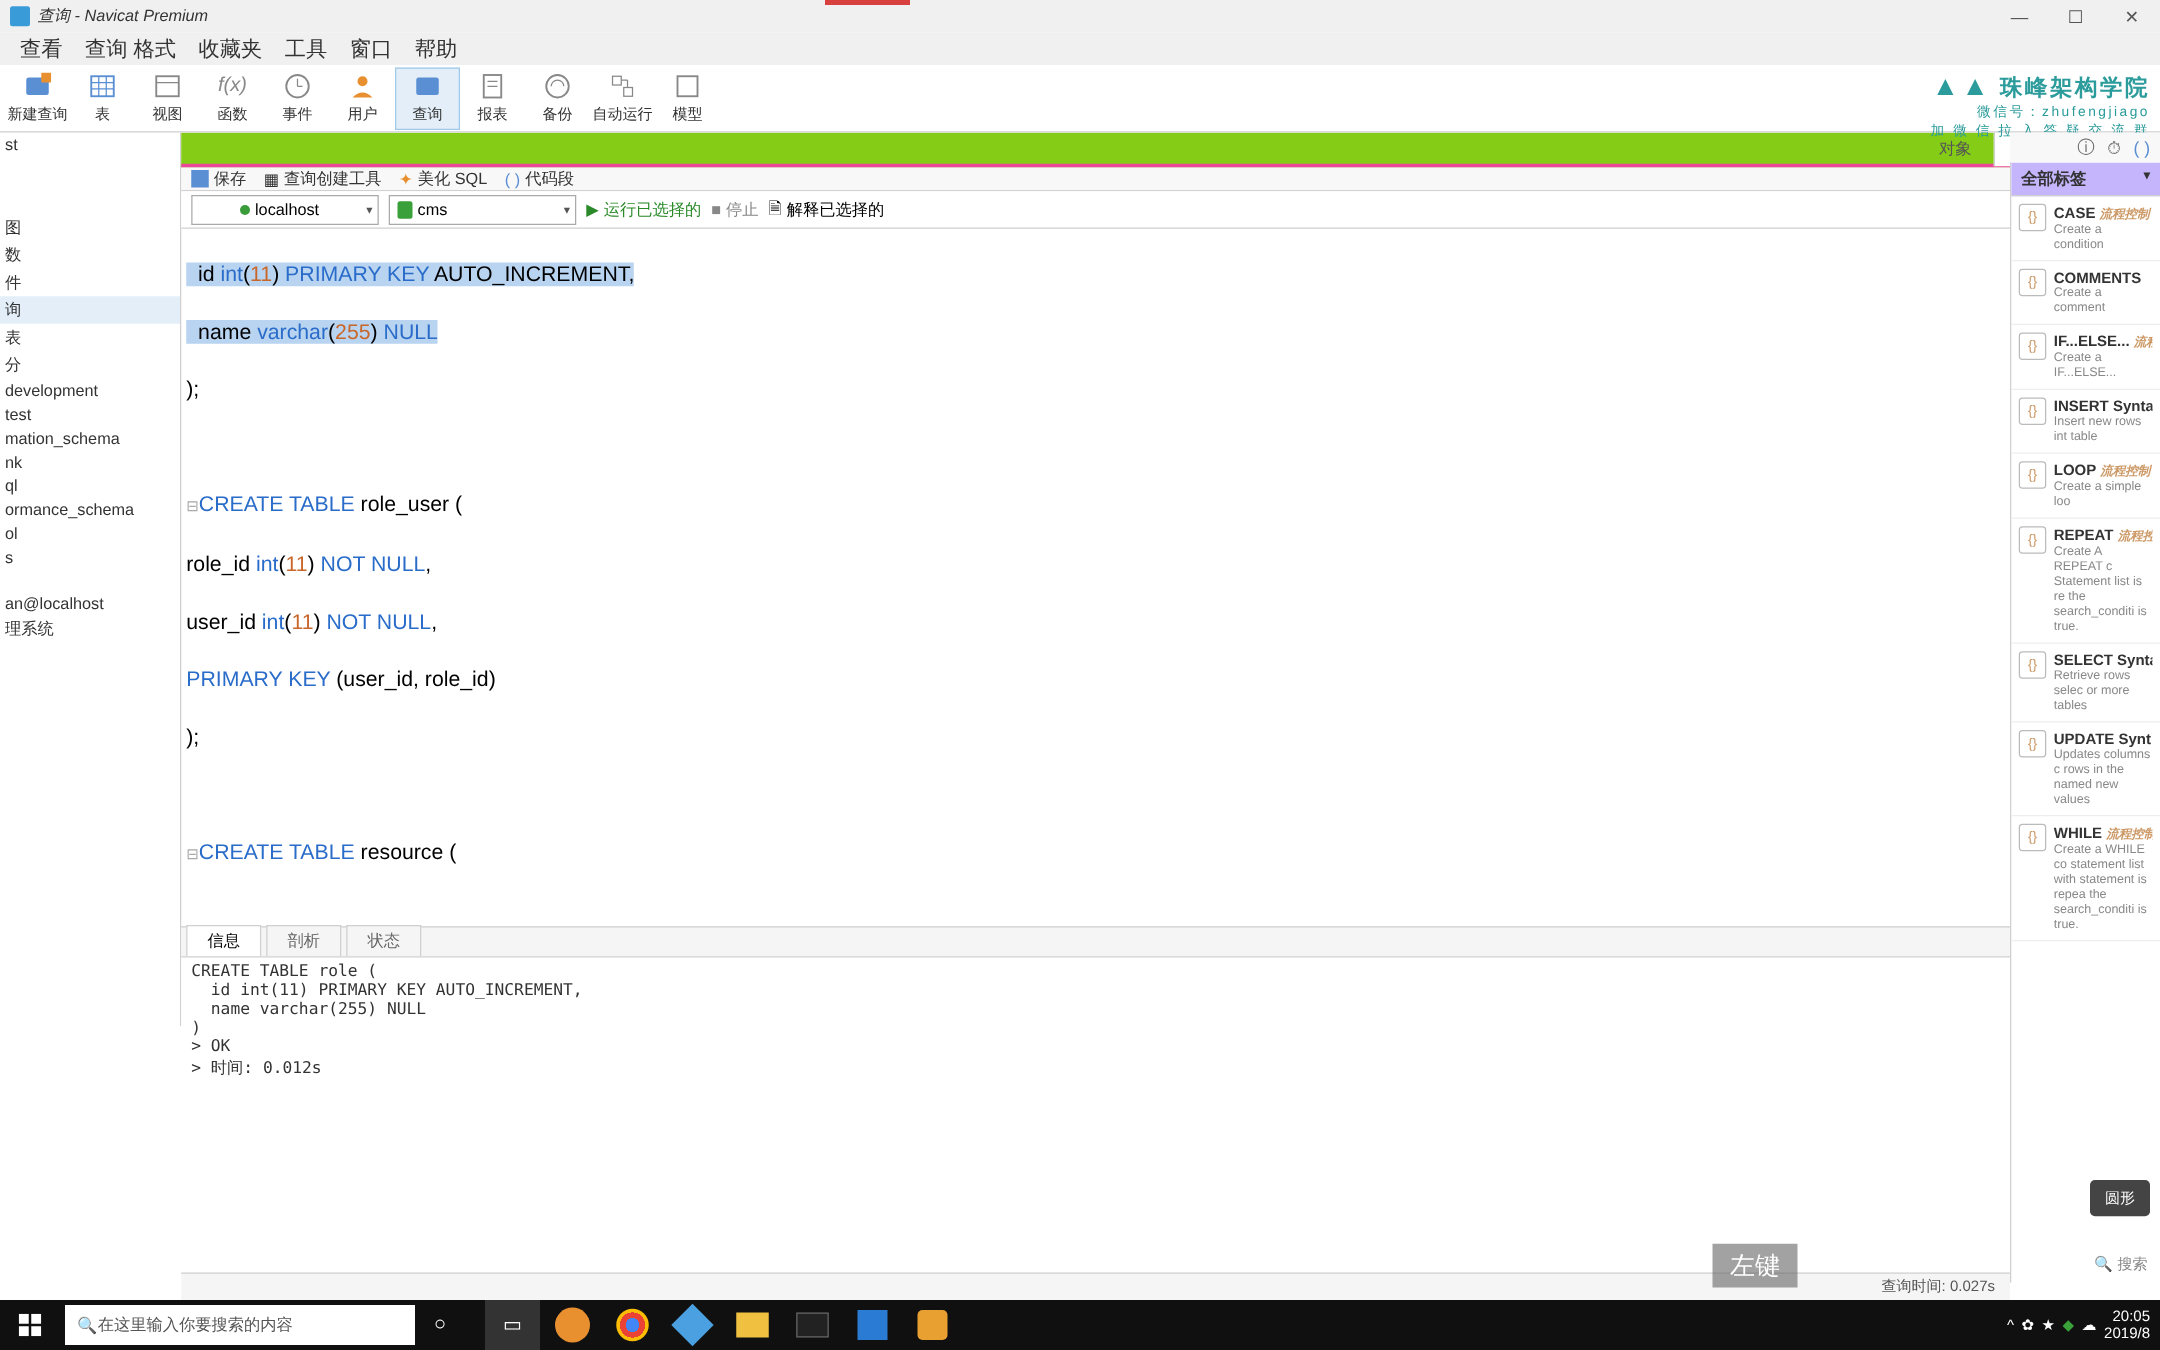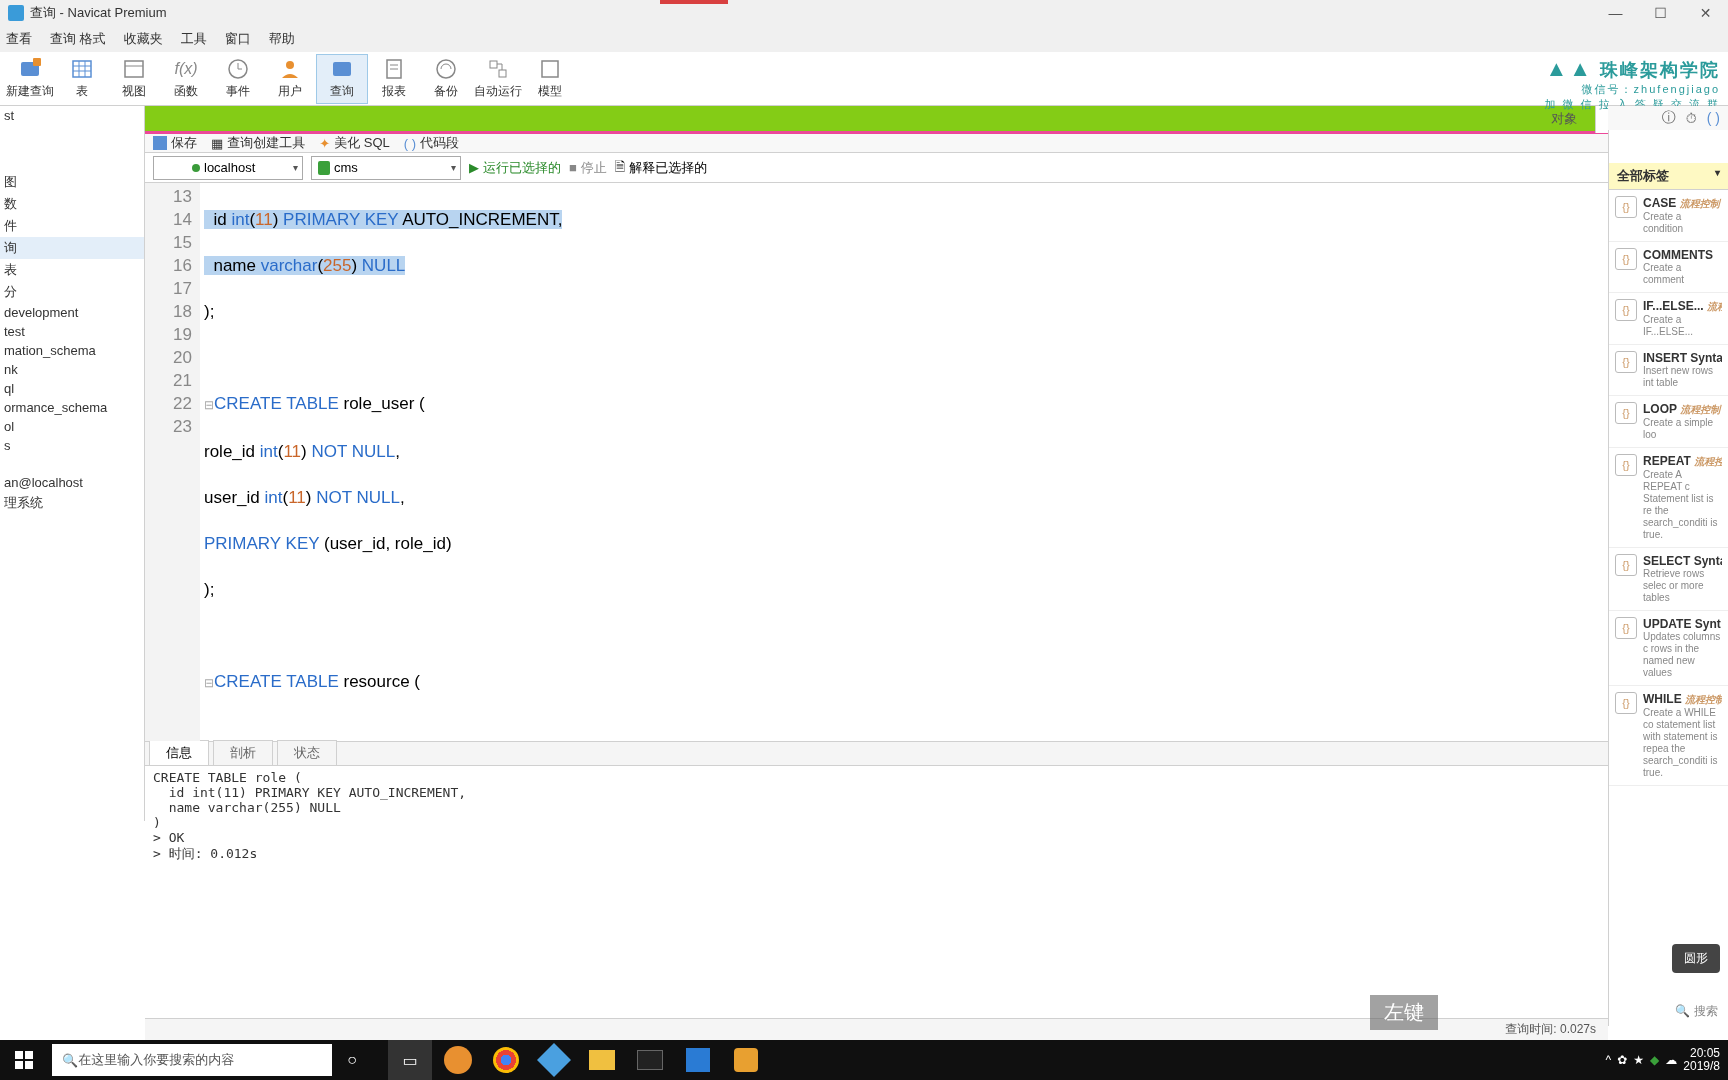--- a/index.html
+++ b/index.html
@@ -1,21 +1,21 @@
 <!DOCTYPE html>
 <html><head>
 <meta charset="utf-8">
 <style>
 * { margin: 0; padding: 0; box-sizing: border-box; font-family: "Microsoft YaHei", Arial, sans-serif; }
 body { width: 1728px; height: 1080px; background: #fff; overflow: hidden; position: relative; }
-.titlebar { height: 26px; background: #f0f0f0; display: flex; align-items: center; padding: 0 8px; font-size: 13px; color: #333; }
+.titlebar { height: 26px; background: #f0f0f0; display: flex; align-items: center; padding: 0 8px; font-size: 13px; color: #333; font-style: italic; }
 .titlebar-icon { width: 16px; height: 16px; background: #3a9bd9; border-radius: 2px; margin-right: 6px; }
 .win-controls { position: absolute; right: 0; top: 0; display: flex; }
 .win-btn { width: 45px; height: 26px; display: flex; align-items: center; justify-content: center; font-size: 14px; color: #555; }
-.menubar { height: 26px; background: #f0f0f0; display: flex; align-items: center; padding-left: 6px; gap: 18px; font-size: 13px; color: #333; }
+.menubar { height: 26px; background: #f0f0f0; display: flex; align-items: center; padding-left: 16px; gap: 18px; font-size: 17px; color: #333; }
 .toolbar { height: 54px; background: #fff; border-bottom: 1px solid #d0d0d0; display: flex; align-items: center; padding-left: 4px; position: relative; }
 .tool-item { width: 52px; height: 50px; display: flex; flex-direction: column; align-items: center; justify-content: center; font-size: 12px; color: #333; cursor: pointer; }
 .tool-item.active { background: #e3eef9; border: 1px solid #9ec9e8; }
 .tool-icon { width: 24px; height: 24px; margin-bottom: 2px; display: flex; align-items: center; justify-content: center; }
 .brand { position: absolute; right: 8px; top: 4px; text-align: right; }
 .brand-logo { color: #2b9b9b; font-size: 18px; font-weight: bold; letter-spacing: 2px; }
 .brand-sub { color: #2b9b9b; font-size: 11px; letter-spacing: 2px; }
 .main-area { display: flex; height: 715px; }
 .left-panel { width: 145px; background: #fff; border-right: 1px solid #d0d0d0; font-size: 13px; color: #333; }
 .left-item { padding: 2px 4px; cursor: pointer; white-space: nowrap; overflow: hidden; }
@@ -42,21 +42,21 @@
 .num { color: #c9662a; }
 .fold { color: #aaa; font-size: 12px; }
 .editor-scroll { position: absolute; right: 0; top: 0; bottom: 0; width: 16px; background: #f0f0f0; }
 .scroll-thumb { position: absolute; right: 2px; top: 100px; width: 12px; height: 60px; background: #b8b8b8; border-radius: 2px; }
 .bottom-tabs { height: 24px; display: flex; align-items: flex-end; border-top: 1px solid #d0d0d0; background: #f5f5f5; font-size: 13px; }
 .btab { padding: 3px 16px; border: 1px solid #d0d0d0; border-bottom: none; background: #fff; margin-left: 4px; }
 .btab.inactive { background: #f5f5f5; color: #666; }
 .output { height: 354px; background: #fff; font-family: Consolas, monospace; font-size: 13px; padding: 4px 8px; color: #333; white-space: pre; border-top: 1px solid #d0d0d0; }
 .right-header { position: absolute; right: 0; top: 106px; height: 24px; width: 120px; display: flex; align-items: center; justify-content: flex-end; gap: 10px; padding: 0 8px; background: #f8f8f8; font-size: 14px; color: #666; }
 .snippets { position: absolute; right: 0; top: 130px; width: 120px; bottom: 54px; background: #fff; border-left: 1px solid #d0d0d0; overflow: hidden; }
-.snip-title { font-size: 13px; font-weight: bold; color: #333; padding: 4px 8px; background: #fef9c3; border-bottom: 1px solid #d0d0d0; margin-top: 33px; }
+.snip-title { font-size: 13px; font-weight: bold; color: #333; padding: 4px 8px; background: #c4b5fd; border-bottom: 1px solid #d0d0d0; }
 .snip-item { padding: 6px 6px; border-bottom: 1px solid #eee; display: flex; gap: 6px; }
 .snip-icon { width: 22px; height: 22px; border: 1px solid #bbb; border-radius: 3px; display: flex; align-items: center; justify-content: center; font-size: 11px; color: #c96; flex-shrink: 0; }
 .snip-text { flex: 1; overflow: hidden; }
 .snip-name { font-size: 12px; font-weight: bold; color: #333; white-space: nowrap; overflow: hidden; }
 .snip-desc { font-size: 10px; color: #888; line-height: 12px; }
 .snip-tag { font-size: 10px; color: #c96; font-style: italic; }
 .search-box { position: absolute; right: 10px; bottom: 60px; font-size: 12px; color: #888; }
 .round-btn { position: absolute; right: 8px; bottom: 107px; background: #444; color: #fff; padding: 6px 12px; border-radius: 4px; font-size: 12px; }
 .statusbar2 { position: absolute; bottom: 40px; left: 145px; right: 120px; height: 22px; background: #f5f5f5; border-top: 1px solid #d0d0d0; display: flex; align-items: center; justify-content: flex-end; padding: 0 12px; font-size: 12px; color: #555; }
 .taskbar { position: absolute; bottom: 0; left: 0; right: 0; height: 40px; background: #101010; display: flex; align-items: center; color: #fff; }
@@ -273,33 +273,20 @@
           <span>■</span>
           <span>停止</span>
         </span>
       <span class="tbtn">
           <span>🗎</span>
           <span>解释已选择的</span>
         </span>
     </div>
 
     <div class="editor">
-      <div class="gutter">
-        <div>13</div>
-          <div>14</div>
-          <div>15</div>
-          <div>16</div>
-          <div>17</div>
-          <div>18</div>
-          <div>19</div>
-          <div>20</div>
-          <div>21</div>
-          <div>22</div>
-          <div>23</div>
-      </div>
       <div class="code">
 <div><span class="sel"><span>  id </span><span class="ty">int</span><span>(</span><span class="num">11</span><span>) </span><span class="kw">PRIMARY KEY</span><span> AUTO_INCREMENT,</span></span></div>
 <div><span class="sel"><span>  name </span><span class="ty">varchar</span><span>(</span><span class="num">255</span><span>) </span><span class="kw">NULL</span></span></div>
 <div><span>);</span></div>
 <div> </div>
 <div><span class="fold">⊟</span><span class="kw">CREATE TABLE</span><span> role_user (</span></div>
 <div><span>role_id </span><span class="ty">int</span><span>(</span><span class="num">11</span><span>) </span><span class="kw">NOT NULL</span><span>,</span></div>
 <div><span>user_id </span><span class="ty">int</span><span>(</span><span class="num">11</span><span>) </span><span class="kw">NOT NULL</span><span>,</span></div>
 <div><span class="kw">PRIMARY KEY</span><span> (user_id, role_id)</span></div>
 <div><span>);</span></div>

